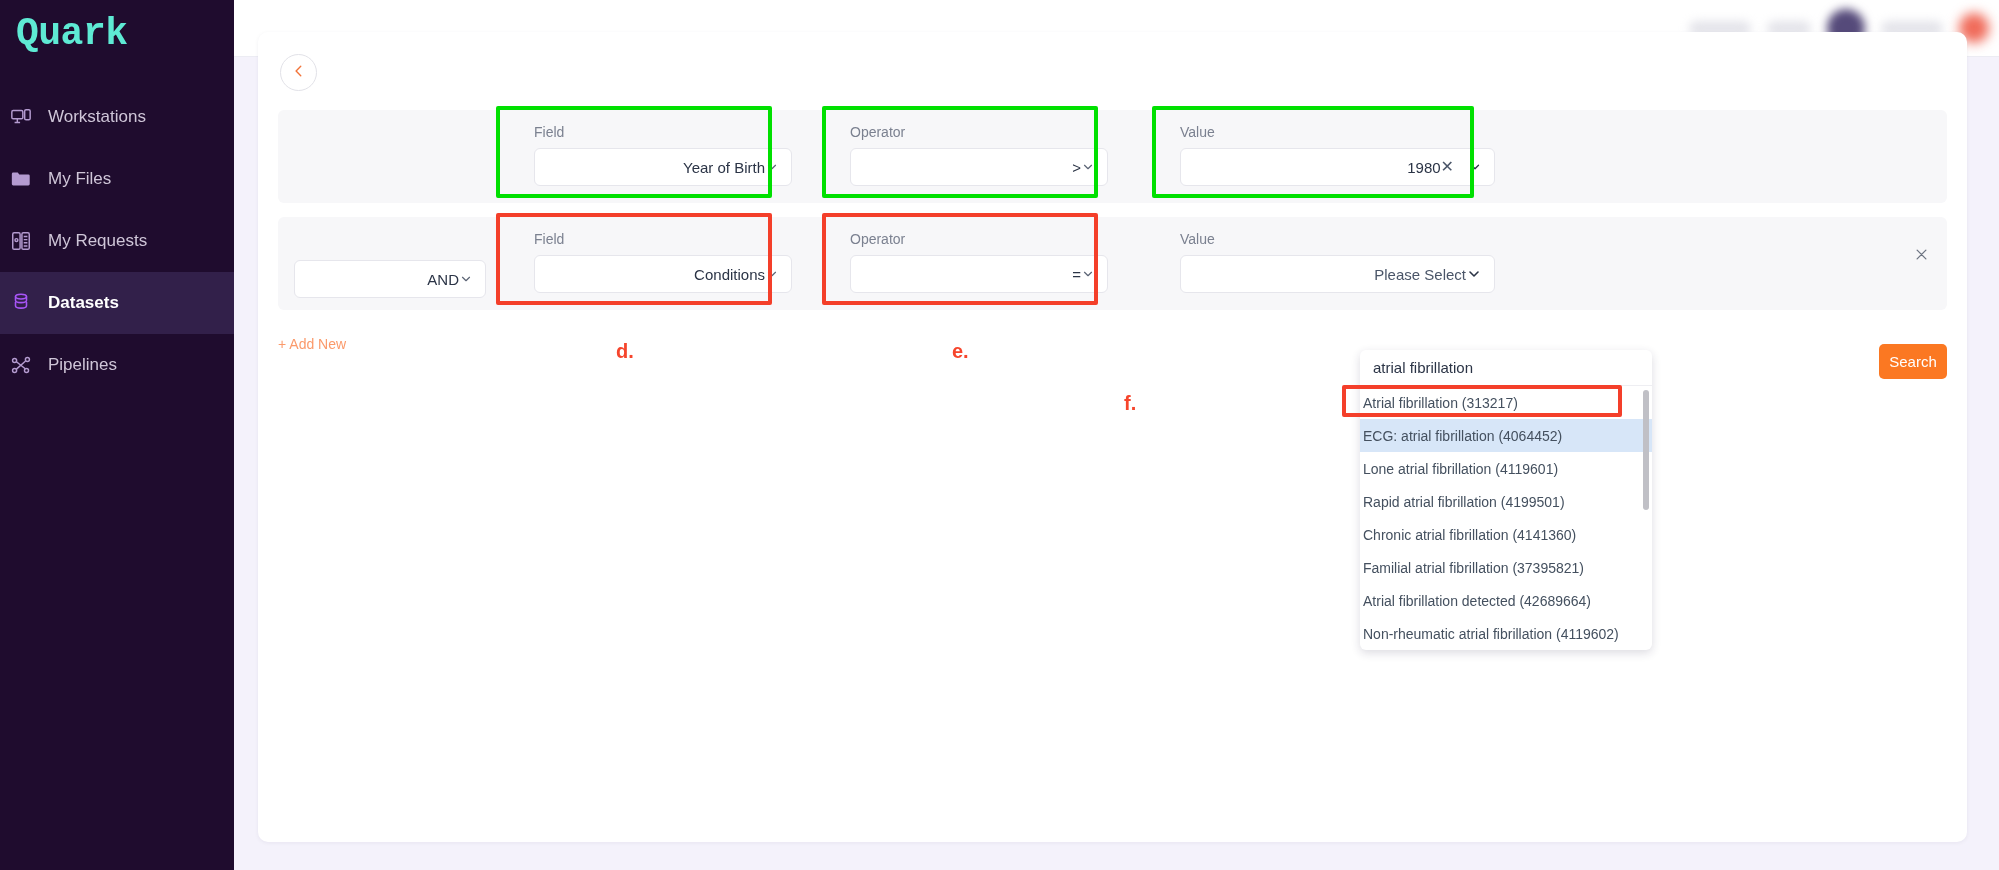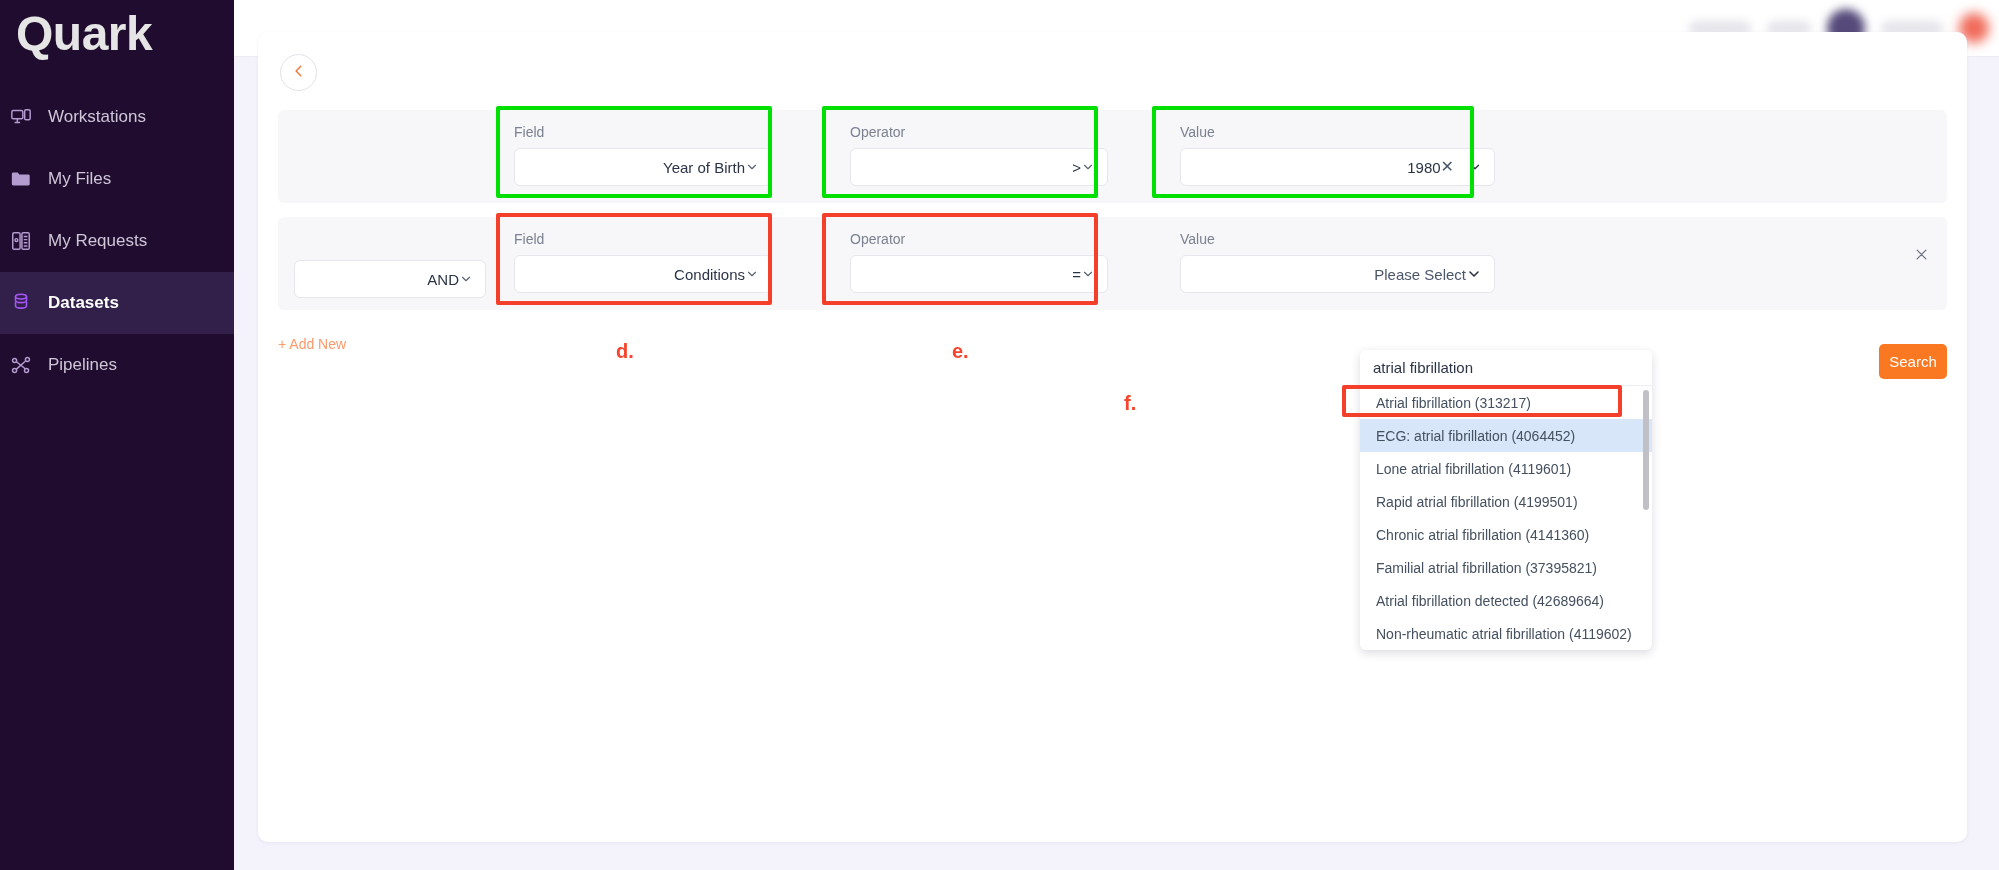--- a/index.html
+++ b/index.html
@@ -13,28 +13,29 @@
 
   
   .sidebar {
     width: 234px; height: 870px;
     background: #1f0c2e;
     flex: 0 0 234px;
     position: relative;
     z-index: 5;
   }
   .brand {
-    color: #e5e5e5;
-    font-size: 48px;
+    color: #5eead4;
+    font-size: 38px;
     font-weight: bold;
     letter-spacing: -0.5px;
     padding: 5px 0 0 16px;
     height: 62px;
     display: flex;
     align-items: center;
+    font-family: Liberation Mono, monospace;
   }
   .nav { margin-top: 24px; }
   .nav-item {
     display: flex;
     align-items: center;
     height: 62px;
     padding-left: 10px;
     gap: 16px;
     color: #cfc6d8;
     font-size: 17px;
@@ -147,21 +148,21 @@
   .chev { flex: 0 0 auto; display: flex; align-items: center; }
   .clear-x {
     flex: 0 0 auto; margin-right: 14px;
     color: #4a5568; font-size: 16px; line-height: 1;
     cursor: pointer;
   }
 
   
   .c-logic  { left: 0px;   width: 224px; }
   .c-logic .select { width: 192px; top: 43px; }
-  .c-field  { left: 220px; width: 290px; }
+  .c-field  { left: 240px; width: 290px; }
   .c-field .select { width: 258px; }
   .c-oper   { left: 556px; width: 290px; }
   .c-oper .select { width: 258px; }
   .c-value  { left: 886px; width: 336px; }
   .c-value .select { width: 315px; }
 
   .row-remove {
     position: absolute;
     right: 16px; top: 27px;
     width: 20px; height: 20px;
@@ -207,21 +208,21 @@
     border-bottom: 1px solid #eeeef2;
   }
   .dd-list {
     position: relative;
     height: 264px;
     overflow: hidden;
   }
   .dd-item {
     height: 33px;
     display: flex; align-items: center;
-    padding: 0 16px;
+    padding: 0 3px;
     font-size: 14px;
     color: #44505f;
     cursor: pointer;
     white-space: nowrap;
   }
   .dd-item.selected { background: #d7e6f8; }
   .dd-scroll-thumb {
     position: absolute; right: 3px; top: 4px;
     width: 6px; height: 120px;
     background: #c0c0c6;

